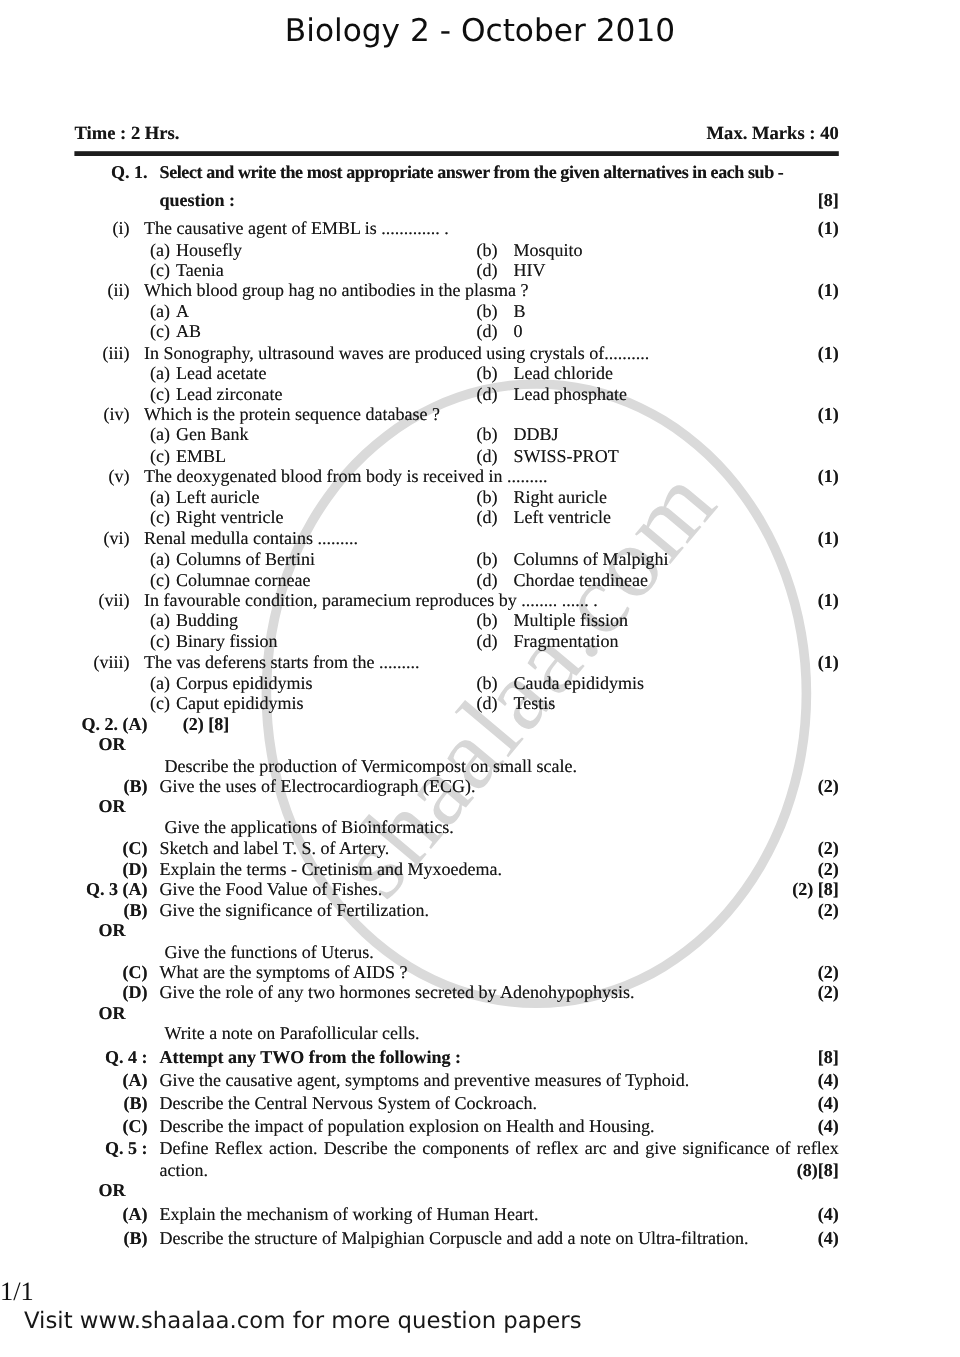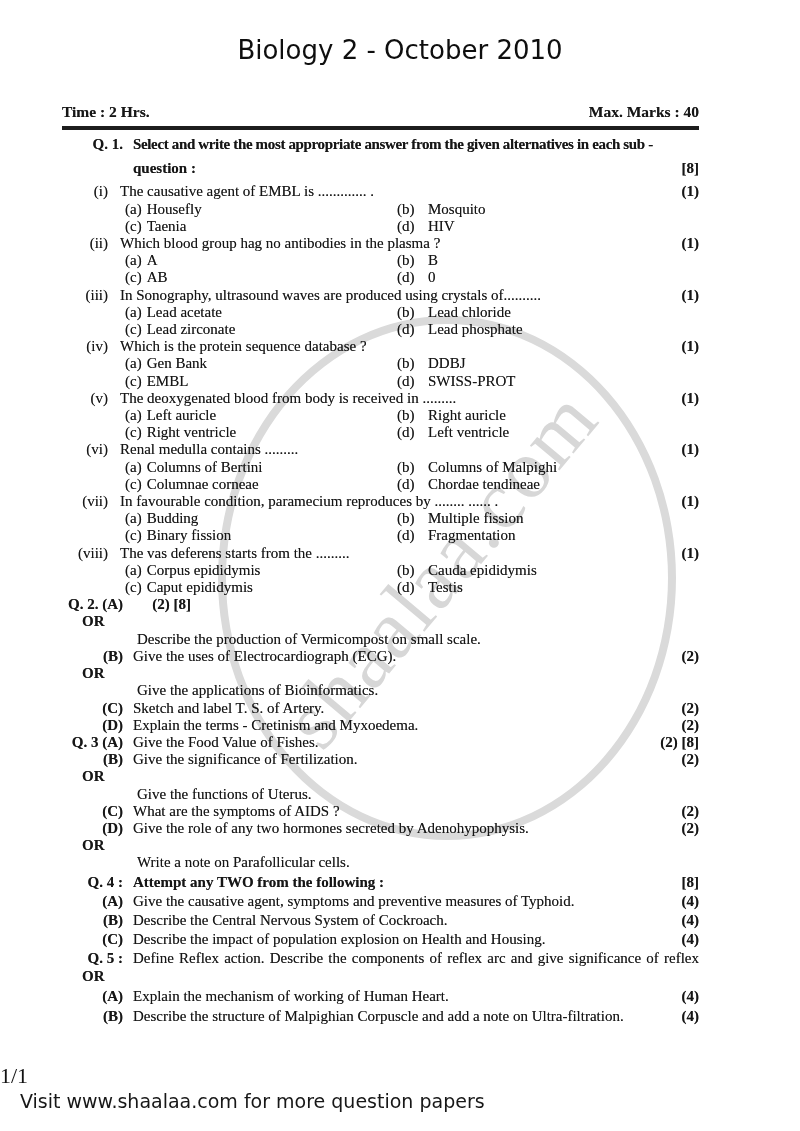--- a/index.html
+++ b/index.html
@@ -11,21 +11,21 @@
     position:relative;
     overflow:hidden;
   }
   .page { position:absolute; inset:0; }
 
   
   .title {
     position:absolute; top:11px; left:0; right:0;
     text-align:center;
     font-family:"DejaVu Sans", sans-serif;
-    font-size:26px; color:#0e0e0e;margin-top:24px;
+    font-size:26px; color:#0e0e0e;
   }
 
   
   .wm-circle {
     position:absolute; left:218px; top:316px;
     width:458px; height:524px;
     border:8px solid #dadada; border-radius:50%;
     box-sizing:border-box;
   }
   .wm-text {
@@ -312,20 +312,25 @@
       <div class="row mt2">
         <span class="c-q">(C)</span>
         <span class="c-t">Describe the impact of population explosion on Health and Housing.</span>
         <span class="c-m">(4)</span>
       </div>
 
       <div class="row mt2">
         <span class="c-q">Q. 5 :</span>
         <span class="c-t just">Define Reflex action. Describe the components of reflex arc and give significance of reflex</span>
       </div>
+      <div class="row">
+        <span class="c-q"></span>
+        <span class="c-t">action.</span>
+        <span class="c-m">(8)[8]</span>
+      </div>
       <div class="row or-row">OR</div>
       <div class="row mt3">
         <span class="c-q">(A)</span>
         <span class="c-t">Explain the mechanism of working of Human Heart.</span>
         <span class="c-m">(4)</span>
       </div>
       <div class="row mt3">
         <span class="c-q">(B)</span>
         <span class="c-t">Describe the structure of Malpighian Corpuscle and add a note on Ultra-filtration.</span>
         <span class="c-m">(4)</span>

